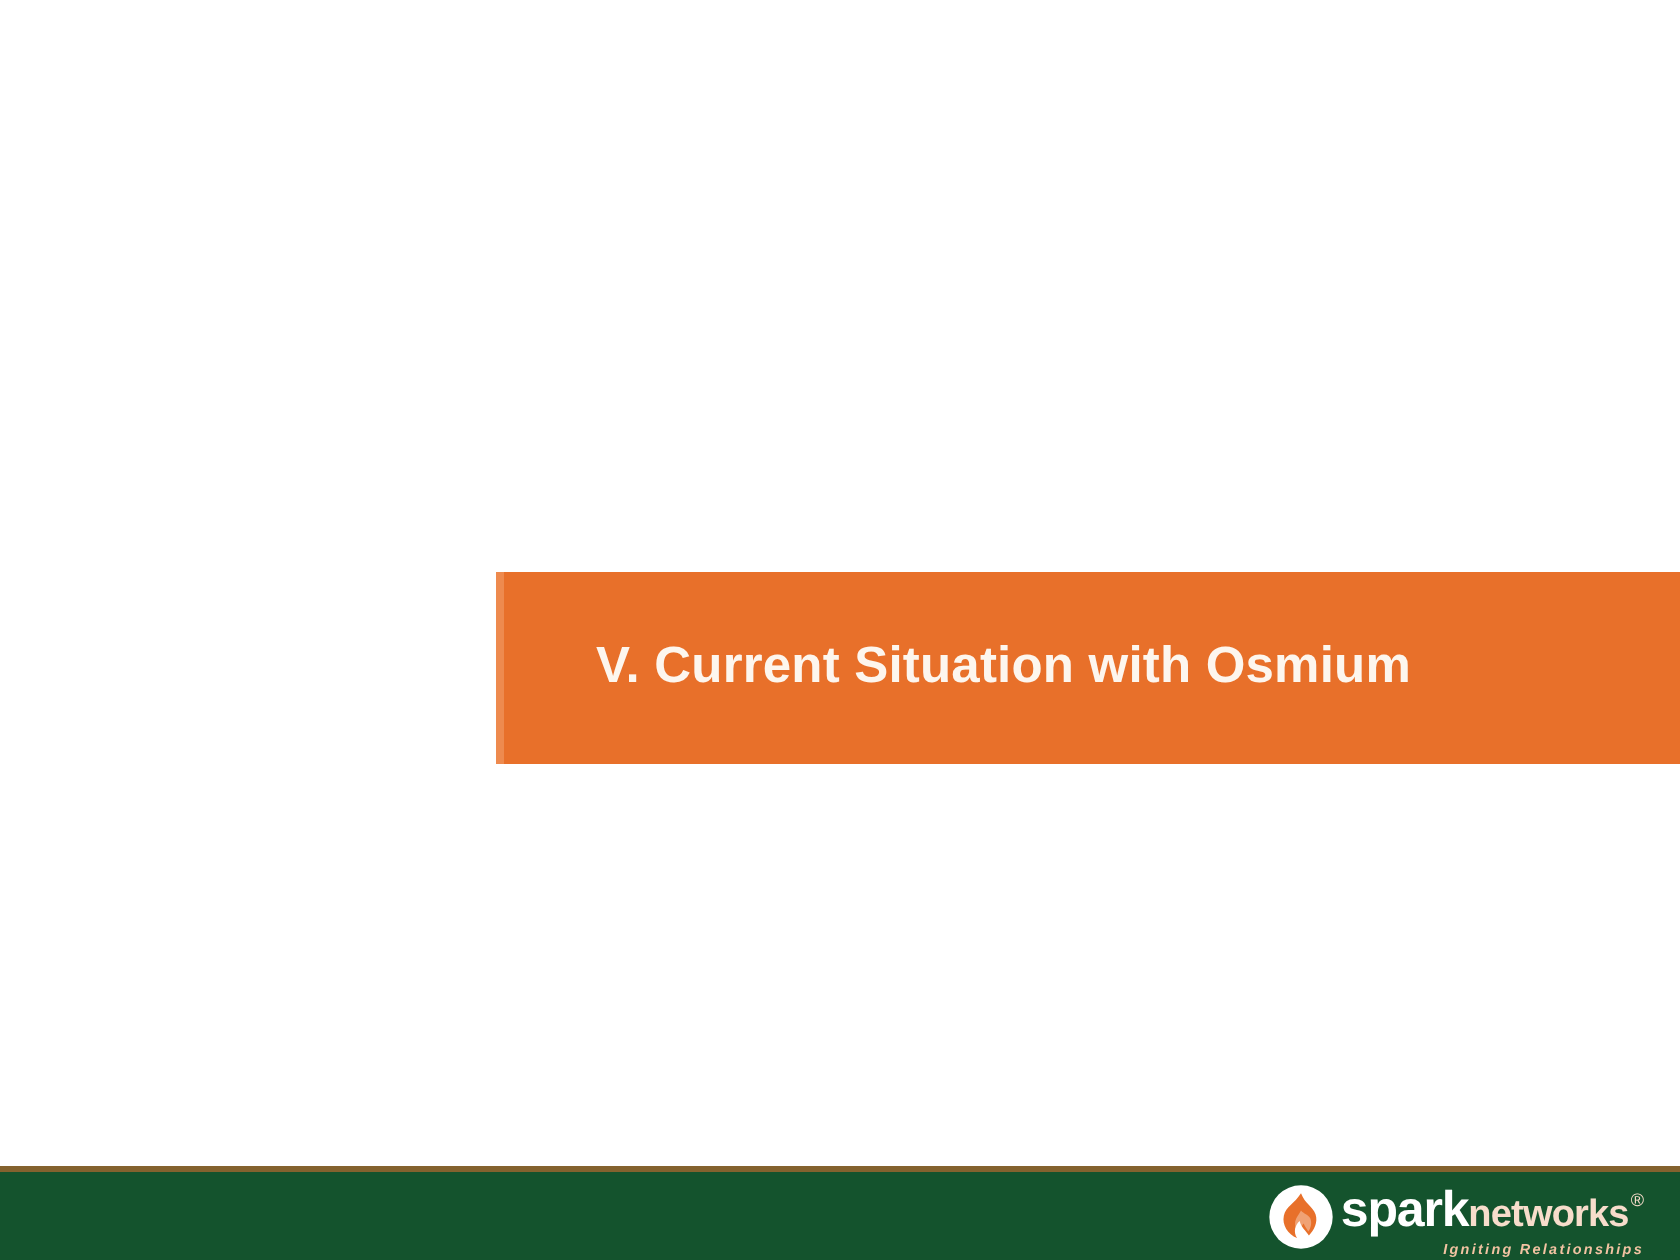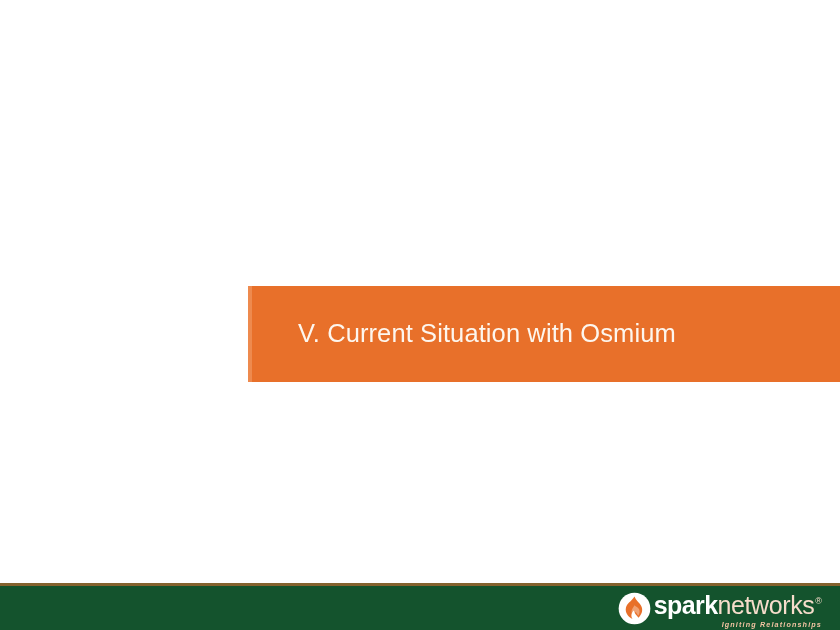--- a/index.html
+++ b/index.html
@@ -38,21 +38,21 @@
     top: 0;
     width: 4px;
     height: 100%;
     background: #ee8a4e;
   }
   .title-text {
     position: relative;
     margin-left: 50px;
     color: #fdf6ee;
     font-size: 25.5px;
-    font-weight: 400;
+    font-weight: 700;
     letter-spacing: 0.1px;
     white-space: nowrap;
     line-height: 1;
   }
 
   
   .footer-band {
     position: absolute;
     left: 0;
     top: 583px;
@@ -97,22 +97,22 @@
     line-height: 1;
   }
   .logo-spark {
     color: #ffffff;
     font-size: 25px;
     font-weight: 700;
     letter-spacing: -0.6px;
   }
   .logo-networks {
     color: #f7ddcb;
-    font-size: 25px;
-    font-weight: 400;
+    font-size: 19px;
+    font-weight: 700;
     letter-spacing: -0.4px;
   }
   .logo-reg {
     color: #f7ddcb;
     font-size: 9px;
     font-weight: 400;
     margin-left: 1px;
     position: relative;
     top: -10px;
   }

